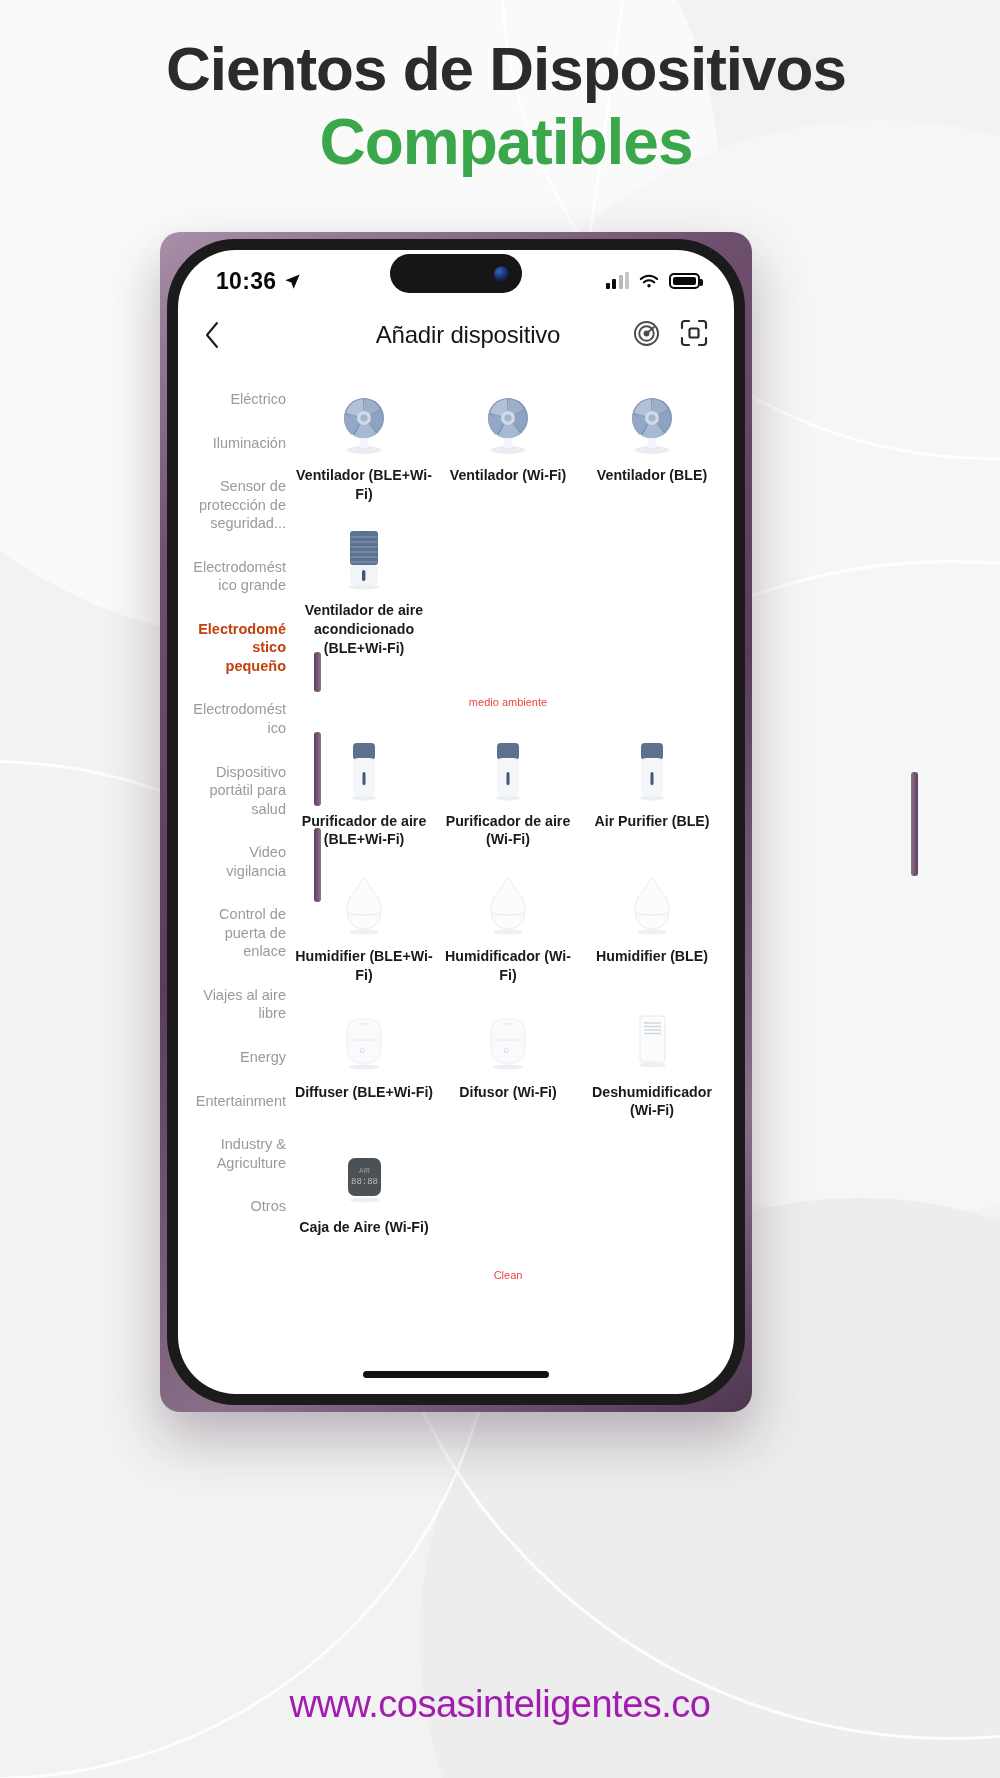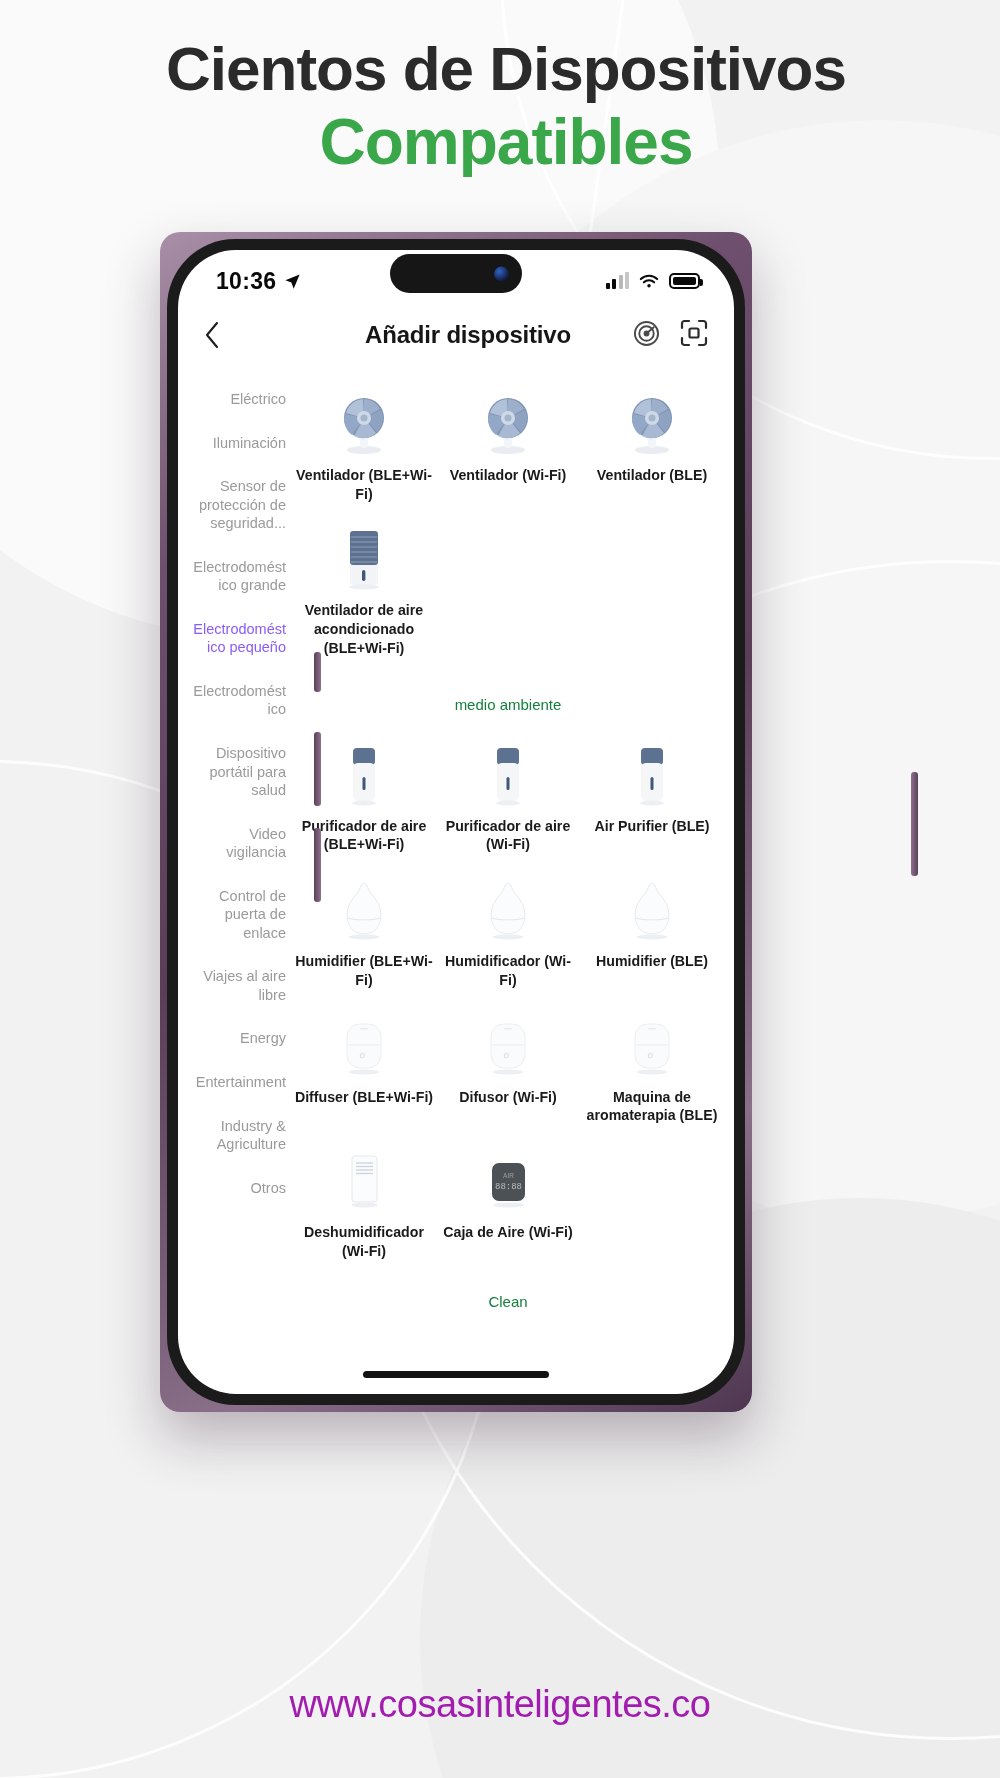--- a/index.html
+++ b/index.html
@@ -122,62 +122,62 @@
   .batt span { display:block; width:100%; height:100%; background:#0a0a0a; border-radius:2px; }
 
   
   .navbar {
     height: 62px; display: flex; align-items: center;
     padding: 0 26px; position: relative;
   }
   .nav-back { width: 40px; display: flex; align-items: center; cursor: pointer; }
   .nav-title {
     position: absolute; left: 0; right: 12px; text-align: center;
-    font-size: 24px; font-weight: bold; color: #161616;
+    font-size: 24px; font-weight: normal; color: #161616;
     pointer-events: none; letter-spacing: -.2px; margin-left: 36px;
   }
   .nav-actions {
     margin-left: auto; display: flex; align-items: center; gap: 20px;
     z-index: 2;
   }
 
   
   .content { display: flex; height: calc(100% - 116px); }
   .sidebar {
     width: 108px; flex: 0 0 108px;
     padding: 24px 0 0 14px;
     overflow: hidden;
     text-align: right;
   }
   .cat {
     font-size: 14.5px; line-height: 1.28; color: #9a9a9a;
     margin-bottom: 25px; word-break: break-word; cursor: pointer;
   }
-  .cat.active { color: #8b5cf6; font-weight: normal; }
+  .cat.active { color: #c2410c; font-weight: bold; }
 
   .grid-pane {
     flex: 1; padding: 18px 10px 0 6px;
     overflow: hidden; position: relative;
   }
   .grid {
     display: grid; grid-template-columns: repeat(3, 1fr);
     row-gap: 6px;
   }
   .tile {
     display: flex; flex-direction: column; align-items: center;
     padding: 6px 2px 10px; cursor: pointer;
   }
   .tile .art { height: 66px; display: flex; align-items: flex-end; justify-content: center; }
   .tile .lbl {
     margin-top: 10px; font-size: 14.2px; line-height: 1.32;
     font-weight: bold; color: #1a1a1a; text-align: center;
   }
   .section-label {
     grid-column: 1 / -1; text-align: center;
-    font-size: 15px; color: #15803d; padding: 22px 0 16px;
+    font-size: 11px; color: #ef4444; padding: 22px 0 16px;
   }
   .section-label.tight { padding: 16px 0 6px; }
 
   
   .art svg { display: block; }
 
   
   .home-ind {
     position: absolute; left: 50%; transform: translateX(-50%);
     bottom: 16px; width: 186px; height: 7px;
@@ -464,32 +464,20 @@
                   <rect x="11" y="6" width="34" height="44" rx="13" fill="#fafbfc" stroke="#eceef1"></rect>
                   <path d="M12 27h32" stroke="#e6e9ed"></path>
                   <path d="M24 37c2-3 6-1 4 1.5s-5 .6-3-1.8" stroke="#dfe3e8" fill="none" stroke-width="1.2"></path>
                   <rect x="24" y="10" width="8" height="1.6" rx=".8" fill="#e8ebee"></rect>
                   <ellipse cx="28" cy="54" rx="15" ry="2.5" fill="#eceff3"></ellipse>
                 </svg>
               </div>
               <div class="lbl">Difusor (Wi-Fi)</div>
             </div>
 
-            <div class="tile">
-              <div class="art">
-                <svg width="56" height="60" viewBox="0 0 56 60">
-                  <rect x="11" y="6" width="34" height="44" rx="13" fill="#fafbfc" stroke="#eceef1"></rect>
-                  <path d="M12 27h32" stroke="#e6e9ed"></path>
-                  <path d="M24 37c2-3 6-1 4 1.5s-5 .6-3-1.8" stroke="#dfe3e8" fill="none" stroke-width="1.2"></path>
-                  <rect x="24" y="10" width="8" height="1.6" rx=".8" fill="#e8ebee"></rect>
-                  <ellipse cx="28" cy="54" rx="15" ry="2.5" fill="#eceff3"></ellipse>
-                </svg>
-              </div>
-              <div class="lbl">Maquina de aromaterapia (BLE)</div>
-            </div>
 
 
             <div class="tile">
               <div class="art">
                 <svg width="48" height="62" viewBox="0 0 48 62">
                   <rect x="12" y="5" width="25" height="46" rx="3" fill="#fbfcfd" stroke="#e8e9ea"></rect>
                   <g stroke="#cfd6de" stroke-width="1.4">
                     <line x1="16" y1="12" x2="33" y2="12"></line>
                       <line x1="16" y1="15.5" x2="33" y2="15.5"></line>
                     <line x1="16" y1="19" x2="33" y2="19"></line>

